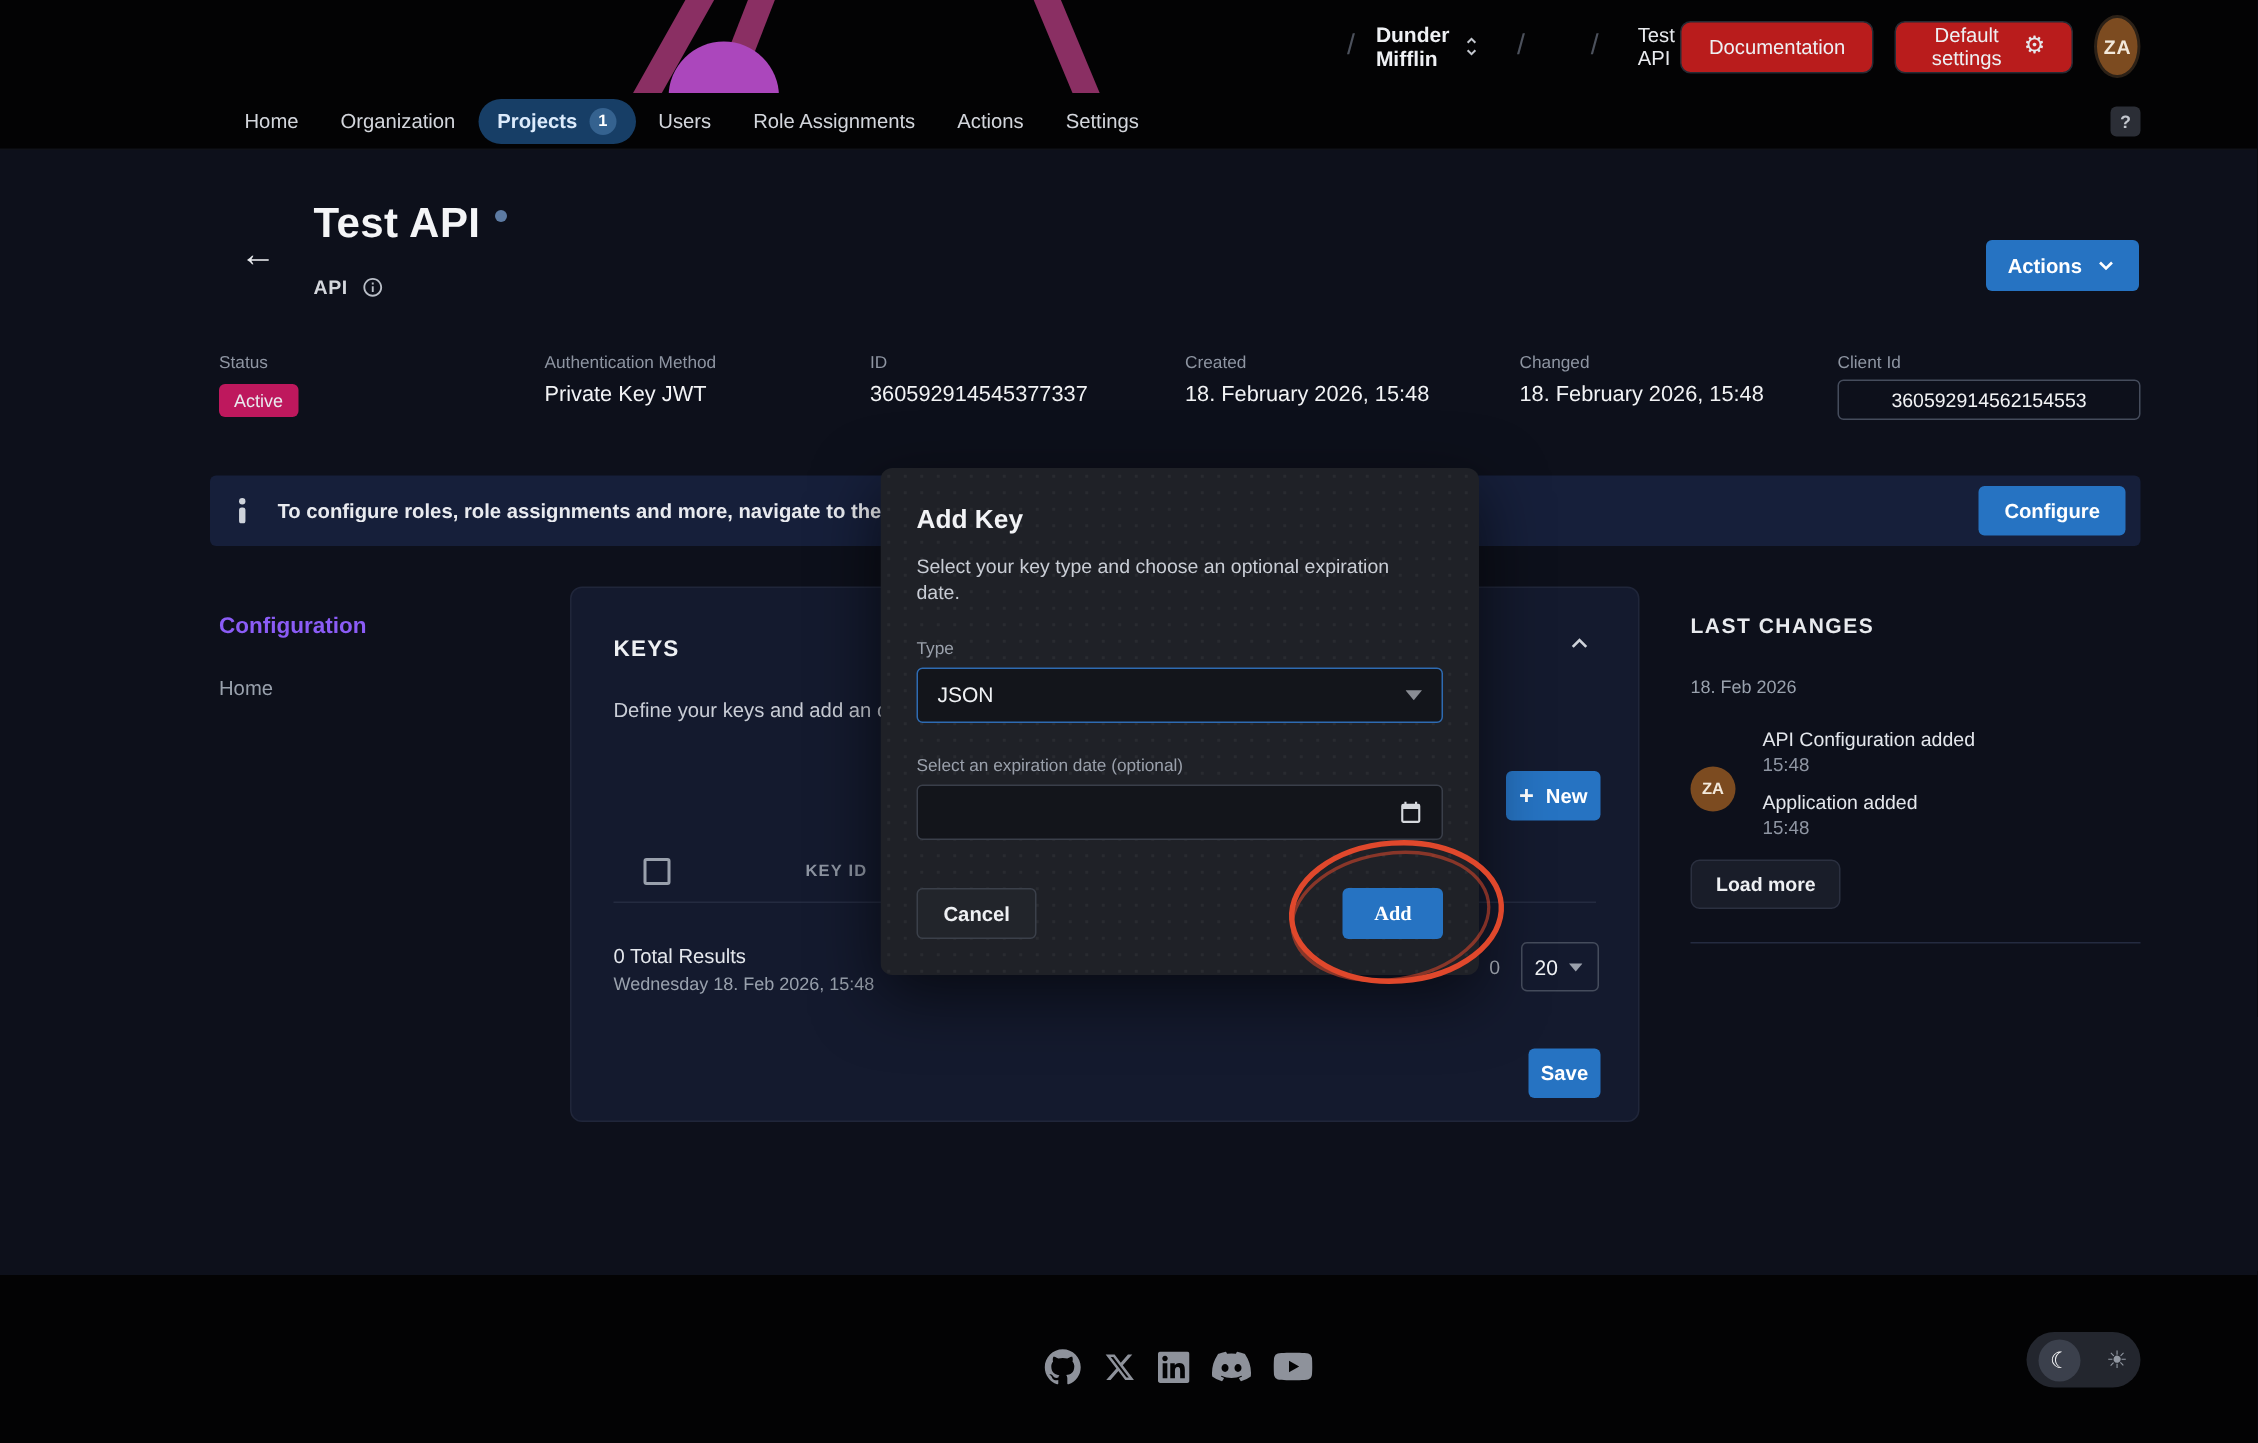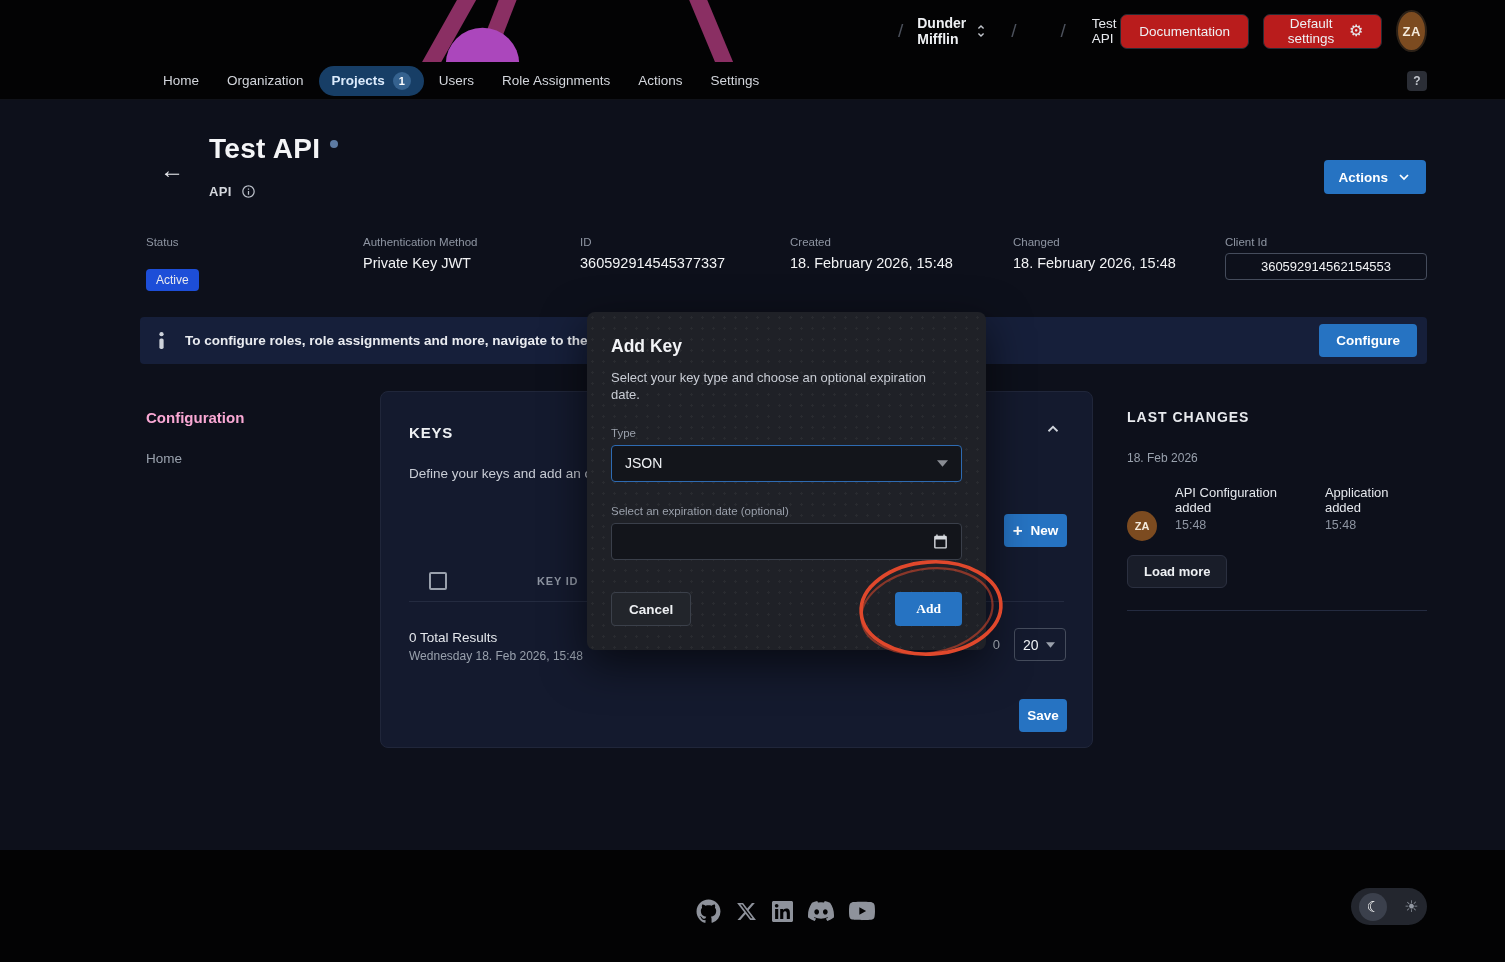--- a/index.html
+++ b/index.html
@@ -37,31 +37,31 @@
   .title-dot { width:8px; height:8px; border-radius:50%; background:#5d7ba3; margin-top:-10px; }
   .page-sub-row { position:absolute; left:209px; top:84px; display:flex; align-items:center; gap:9px; }
   .page-sub { font-size:13px; font-weight:700; color:#d4d7dd; letter-spacing:.4px; }
   .info-ic { color:#b9bec7; display:flex; }
   .btn-blue { background:#2673c2; color:#fff; border:none; border-radius:4px; font-size:13.5px; font-weight:600; display:flex; align-items:center; justify-content:center; gap:8px; cursor:pointer; font-family:inherit; }
   .actions-btn { position:absolute; right:79px; top:60px; height:34px; padding:0 14px; }
 
   .meta-row { position:absolute; left:146px; top:136px; display:flex; }
   .meta-label { font-size:11.5px; color:#8e95a2; }
   .meta-value { margin-top:7px; font-size:14.5px; color:#f2f3f5; }
-  .badge-active { display:inline-block; margin-top:21px; background:#1d4ed8; color:#e9eaee; font-size:12px; padding:4px 10px; border-radius:4px; }
+  .badge-active { display:inline-block; margin-top:8px; background:#be185d; color:#e9eaee; font-size:12px; padding:4px 10px; border-radius:4px; }
   .clientid-box { margin-top:5px; border:1px solid #454c5c; border-radius:4px; padding:5px 10px; font-size:13px; color:#f2f3f5; text-align:center; width:202px; cursor:pointer; }
 
   .banner { position:absolute; left:140px; right:78px; top:217px; height:47px; background:#161f3a; border-radius:4px; display:flex; align-items:center; padding:0 10px 0 18px; }
   .banner-ic { color:#ced3db; display:flex; }
   .banner-text { margin-left:20px; font-size:13.5px; font-weight:600; color:#e9ebf0; white-space:nowrap; overflow:hidden; }
   .configure-btn { margin-left:auto; height:33px; padding:0 17px; flex:none; }
 
   .body-grid { position:absolute; left:146px; top:291px; width:1281px; display:flex; }
   .left-col { width:234px; padding-top:18px; }
-  .left-heading { font-size:15px; color:#f9a8d4; font-weight:700; }
+  .left-heading { font-size:15px; color:#8b5cf6; font-weight:700; }
   .left-link { margin-top:25px; font-size:13.5px; color:#99a1ad; cursor:pointer; }
 
   .keys-card { position:relative; width:713px; height:357px; background:#141a2e; border:1px solid #20263a; border-radius:8px; }
   .card-title { position:absolute; left:28px; top:32px; font-size:15px; font-weight:700; letter-spacing:.8px; color:#eef0f3; }
   .collapse-btn { position:absolute; right:30px; top:28px; color:#cfd3da; cursor:pointer; background:none; border:none; }
   .card-desc { position:absolute; left:28px; top:74px; font-size:13.5px; color:#c9cdd6; white-space:nowrap; }
   .table-head { position:absolute; left:28px; right:28px; top:168px; height:42px; border-bottom:1px solid #242b40; display:flex; align-items:center; }
   .checkbox { width:18px; height:18px; border:2px solid #99a0ac; border-radius:2px; margin-left:20px; cursor:pointer; }
   .col-keyid { margin-left:66px; font-size:11px; font-weight:700; letter-spacing:.8px; color:#8e95a2;padding-left:24px; }
   .results { position:absolute; left:28px; top:238px; }
@@ -73,21 +73,21 @@
   .pager-info { font-size:13px; color:#aab0ba; }
   .page-size { width:52px; height:33px; border:1px solid #454c5c; border-radius:4px; display:flex; align-items:center; padding:0 8px; gap:7px; cursor:pointer; background:#141a2e; }
   .page-size span { font-size:14px; color:#f0f2f5; }
   .save-btn { position:absolute; right:25px; top:307px; height:33px; width:48px; padding:0; }
 
   .right-col { width:300px; margin-left:34px; padding-top:18px; }
   .rc-title { font-size:14px; font-weight:700; letter-spacing:1px; color:#e8eaee; }
   .rc-date { margin-top:26px; font-size:12px; color:#99a1ad; }
   .rc-entries { margin-top:20px; display:flex; }
   .rc-avatar { width:30px; height:30px; border-radius:50%; background:#7c4b20; color:#f3e9db; font-size:11px; font-weight:700; display:flex; align-items:center; justify-content:center; margin-top:26px; flex:none; }
-  .rc-list { margin-left:18px; display:flex; flex-direction:row; gap:10px; }
+  .rc-list { margin-left:18px; display:flex; flex-direction:column; gap:10px; }
   .rc-entry-label { font-size:13px; color:#e4e7ec; }
   .rc-entry-time { margin-top:3px; font-size:12.5px; color:#8e95a2; }
   .load-more { margin-top:14px; height:33px; padding:0 16px; background:#191d29; border:1px solid #2b3040; border-radius:6px; color:#eef0f3; font-size:13px; font-weight:600; cursor:pointer; font-family:inherit; }
   .rc-divider { margin-top:22px; border-top:1px solid #242b40; }
 
   
   .footer { position:absolute; left:0; bottom:0; width:100%; height:112px; background:#030304; }
   .socials { position:absolute; left:0; right:0; top:48px; display:flex; justify-content:center; align-items:center; gap:15px; transform:translateX(33px); }
   .social { color:#8e929b; cursor:pointer; display:flex; align-items:center; justify-content:center; }
   .theme-toggle { position:absolute; right:78px; top:38px; width:76px; height:37px; background:#23262e; border-radius:19px; display:flex; align-items:center; justify-content:space-around; }

